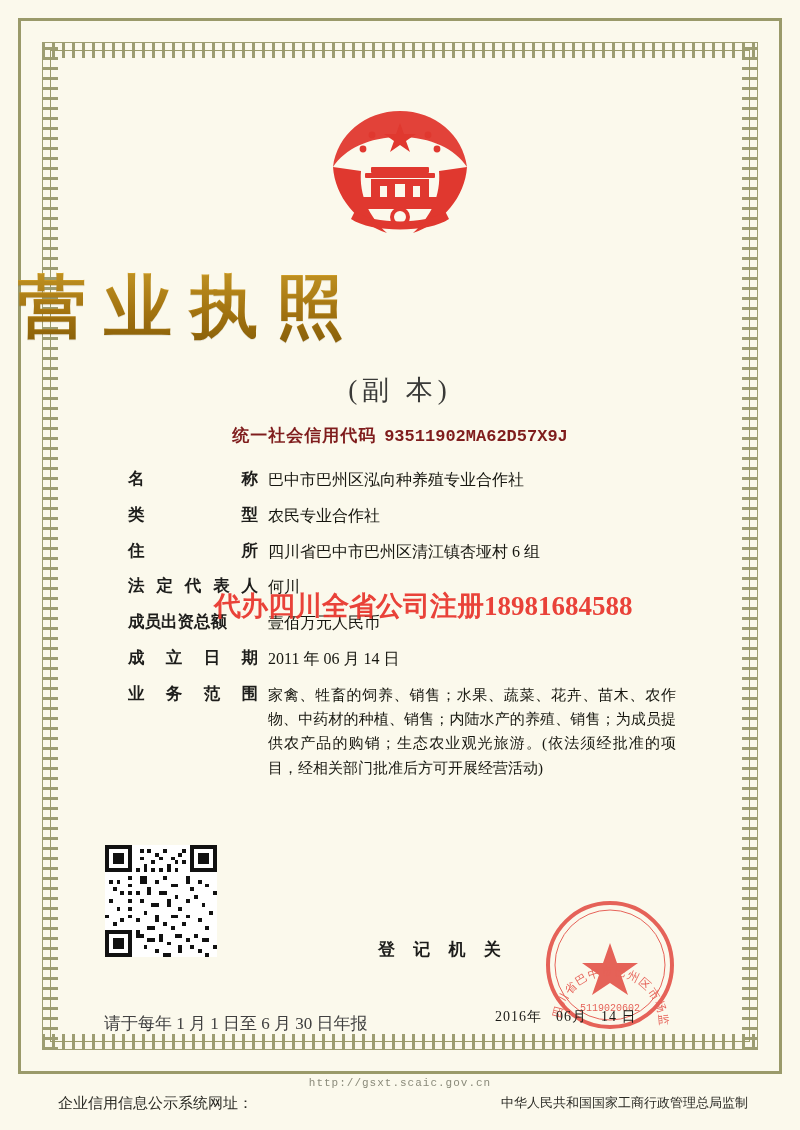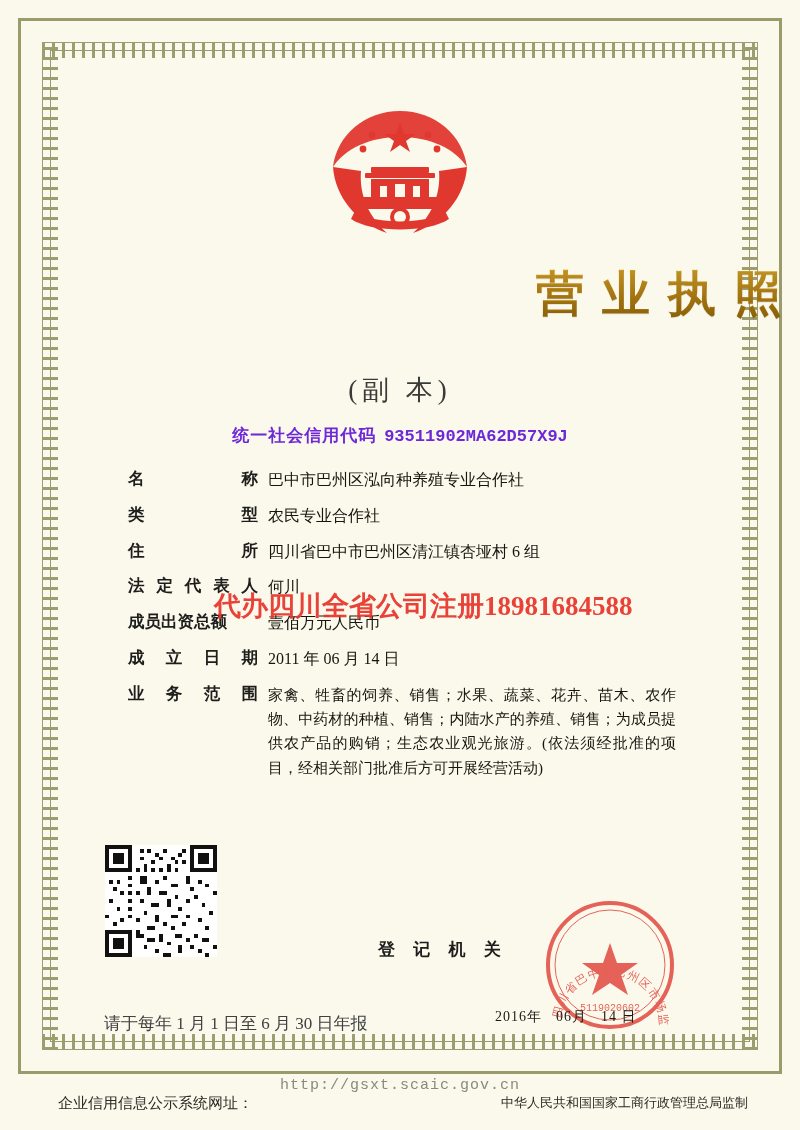--- a/index.html
+++ b/index.html
@@ -71,24 +71,24 @@
     top: 105px;
     transform: translateX(-50%);
     width: 150px;
     height: 135px;
   }
 
   .title {
     position: absolute;
     top: 262px;
     left: 0; right: 0;
-    text-align: right;
+    text-align: left;
     font-family: "Liberation Serif", serif;
     font-weight: bold;
-    font-size: 48px;
+    font-size: 68px;
     letter-spacing: 18px;
     text-indent: 18px;
     color: #b8860b;
     background: linear-gradient(180deg,#d8a72a 0%, #b07d12 55%, #8d6208 100%);
     -webkit-background-clip: text;
     background-clip: text;
     color: transparent;
     text-shadow: 0 1px 0 rgba(0,0,0,.08);
   }
   .subtitle {
@@ -102,21 +102,21 @@
     color: #3a3a38;
   }
 
   .credit-code {
     position: absolute;
     top: 424px;
     left: 0; right: 0;
     text-align: center;
     font-family: "Liberation Serif", serif;
     font-size: 17px;
-    color: #6d28d9;
+    color: #7f1d1d;
     letter-spacing: 1px;
     font-weight: bold;
   }
   .credit-code .code-num {
     font-family: "Liberation Mono", monospace;
     font-weight: bold;
     letter-spacing: 0px;
     margin-left: 8px;
   }
 
@@ -225,21 +225,21 @@
     font-size: 17px;
     color: #404040;
   }
 
   .url-line {
     position: absolute;
     left: 0; right: 0;
     top: 1077px;
     text-align: center;
     font-family: "Liberation Mono", monospace;
-    font-size: 15px;
+    font-size: 11px;
     color: #8a8a7a;
     letter-spacing: 1px;
   }
 
   .footer-left {
     position: absolute;
     left: 58px;
     top: 1094px;
     font-family: Liberation Serif, serif;
     font-size: 15px;

